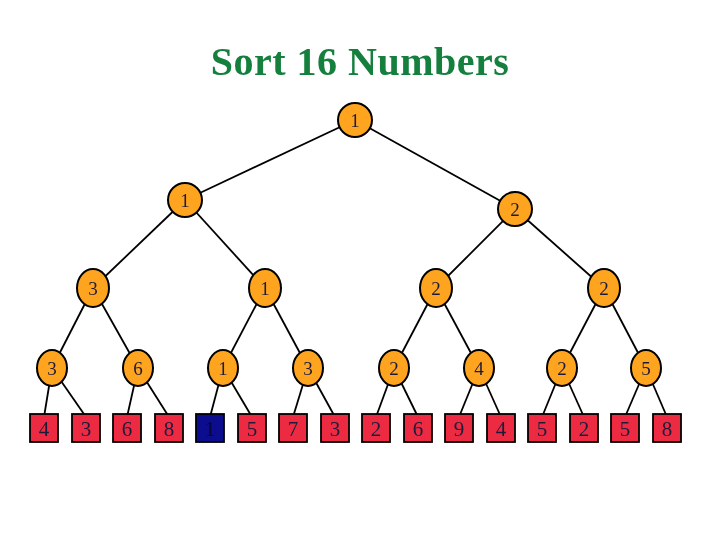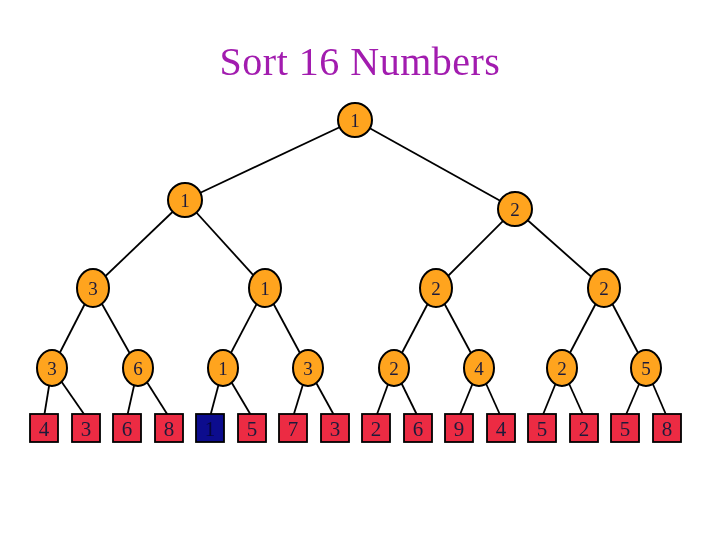--- a/index.html
+++ b/index.html
@@ -26,21 +26,21 @@
   .tree-svg {
     position: absolute;
     top: 0;
     left: 0;
   }
 </style>
 </head>
 <body>
 
 <div class="slide">
-  <h1 class="title" style="color: #a21caf;">Sort 16 Numbers</h1>
+  <h1 class="title" style="color: #15803d; font-weight: bold;">Sort 16 Numbers</h1>
   <svg class="tree-svg" id="tree-svg" width="720" height="540" viewBox="0 0 720 540">
       <line x1="355" y1="120" x2="185" y2="200" stroke="#000000" stroke-width="1.8"></line>
       <line x1="355" y1="120" x2="515" y2="209" stroke="#000000" stroke-width="1.8"></line>
       <line x1="185" y1="200" x2="93" y2="288" stroke="#000000" stroke-width="1.8"></line>
       <line x1="185" y1="200" x2="265" y2="288" stroke="#000000" stroke-width="1.8"></line>
       <line x1="515" y1="209" x2="436" y2="288" stroke="#000000" stroke-width="1.8"></line>
       <line x1="515" y1="209" x2="604" y2="288" stroke="#000000" stroke-width="1.8"></line>
       <line x1="93" y1="288" x2="52" y2="368" stroke="#000000" stroke-width="1.8"></line>
       <line x1="93" y1="288" x2="138" y2="368" stroke="#000000" stroke-width="1.8"></line>
       <line x1="265" y1="288" x2="223" y2="368" stroke="#000000" stroke-width="1.8"></line>

